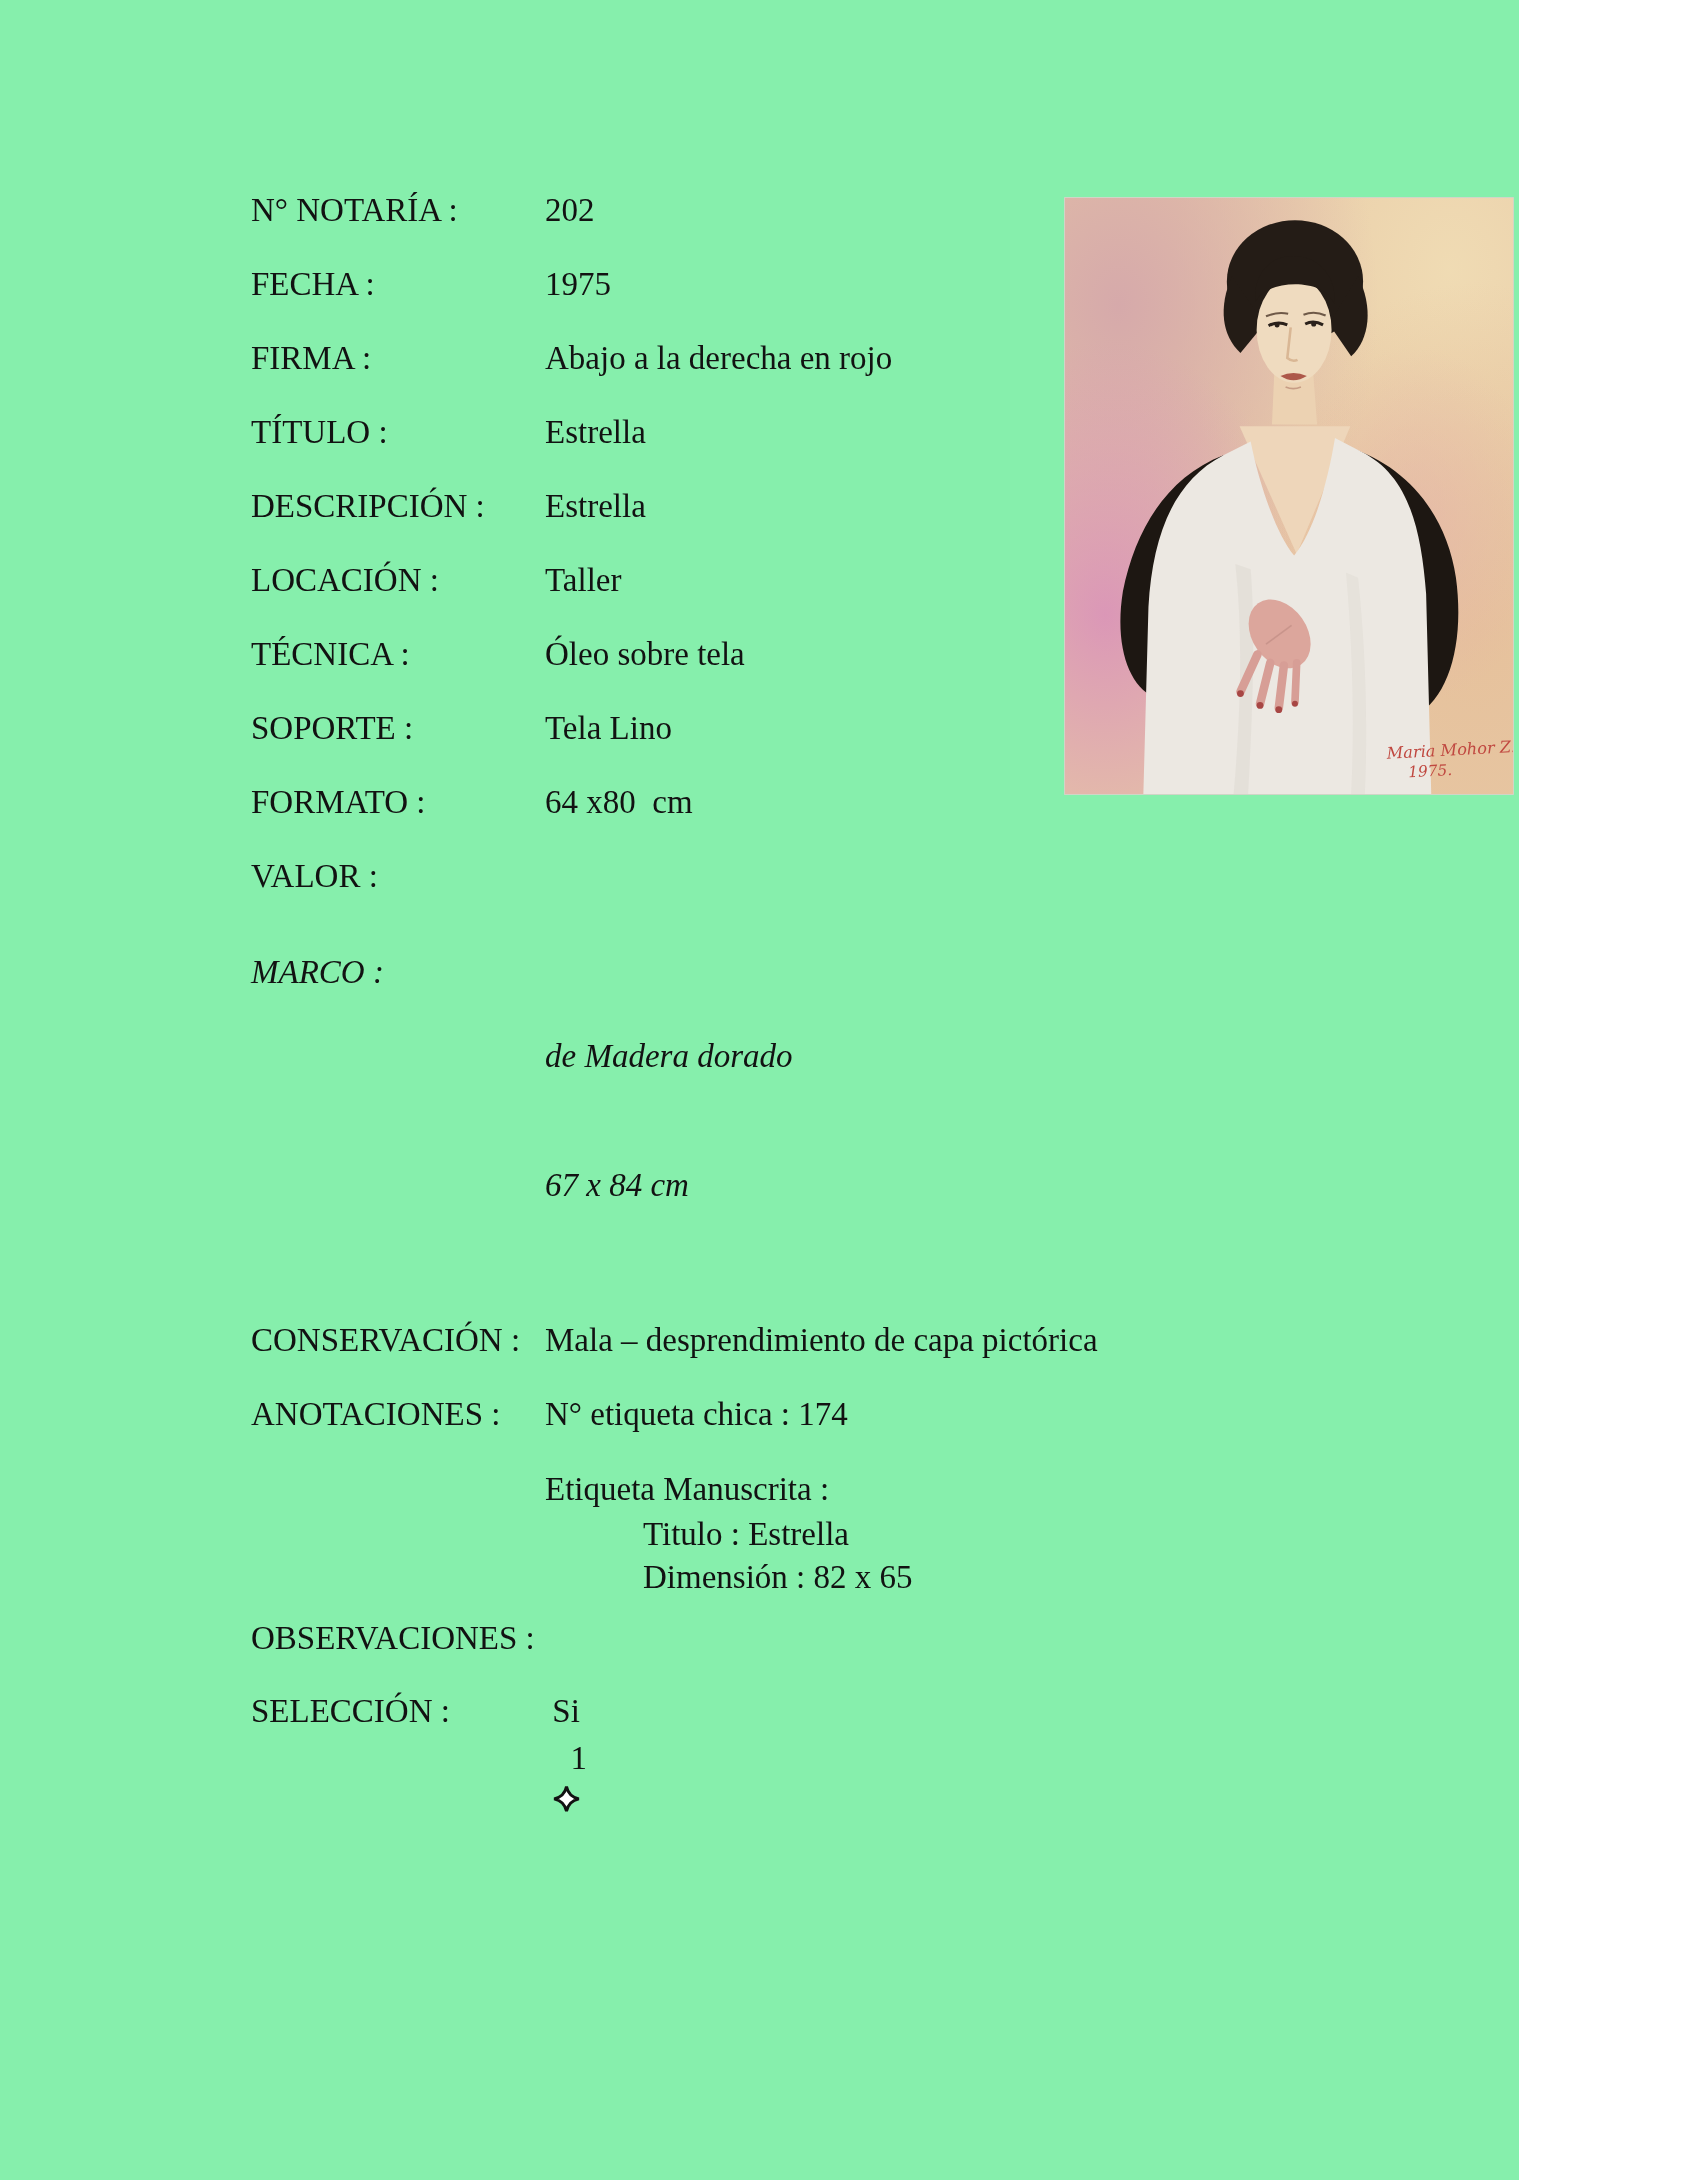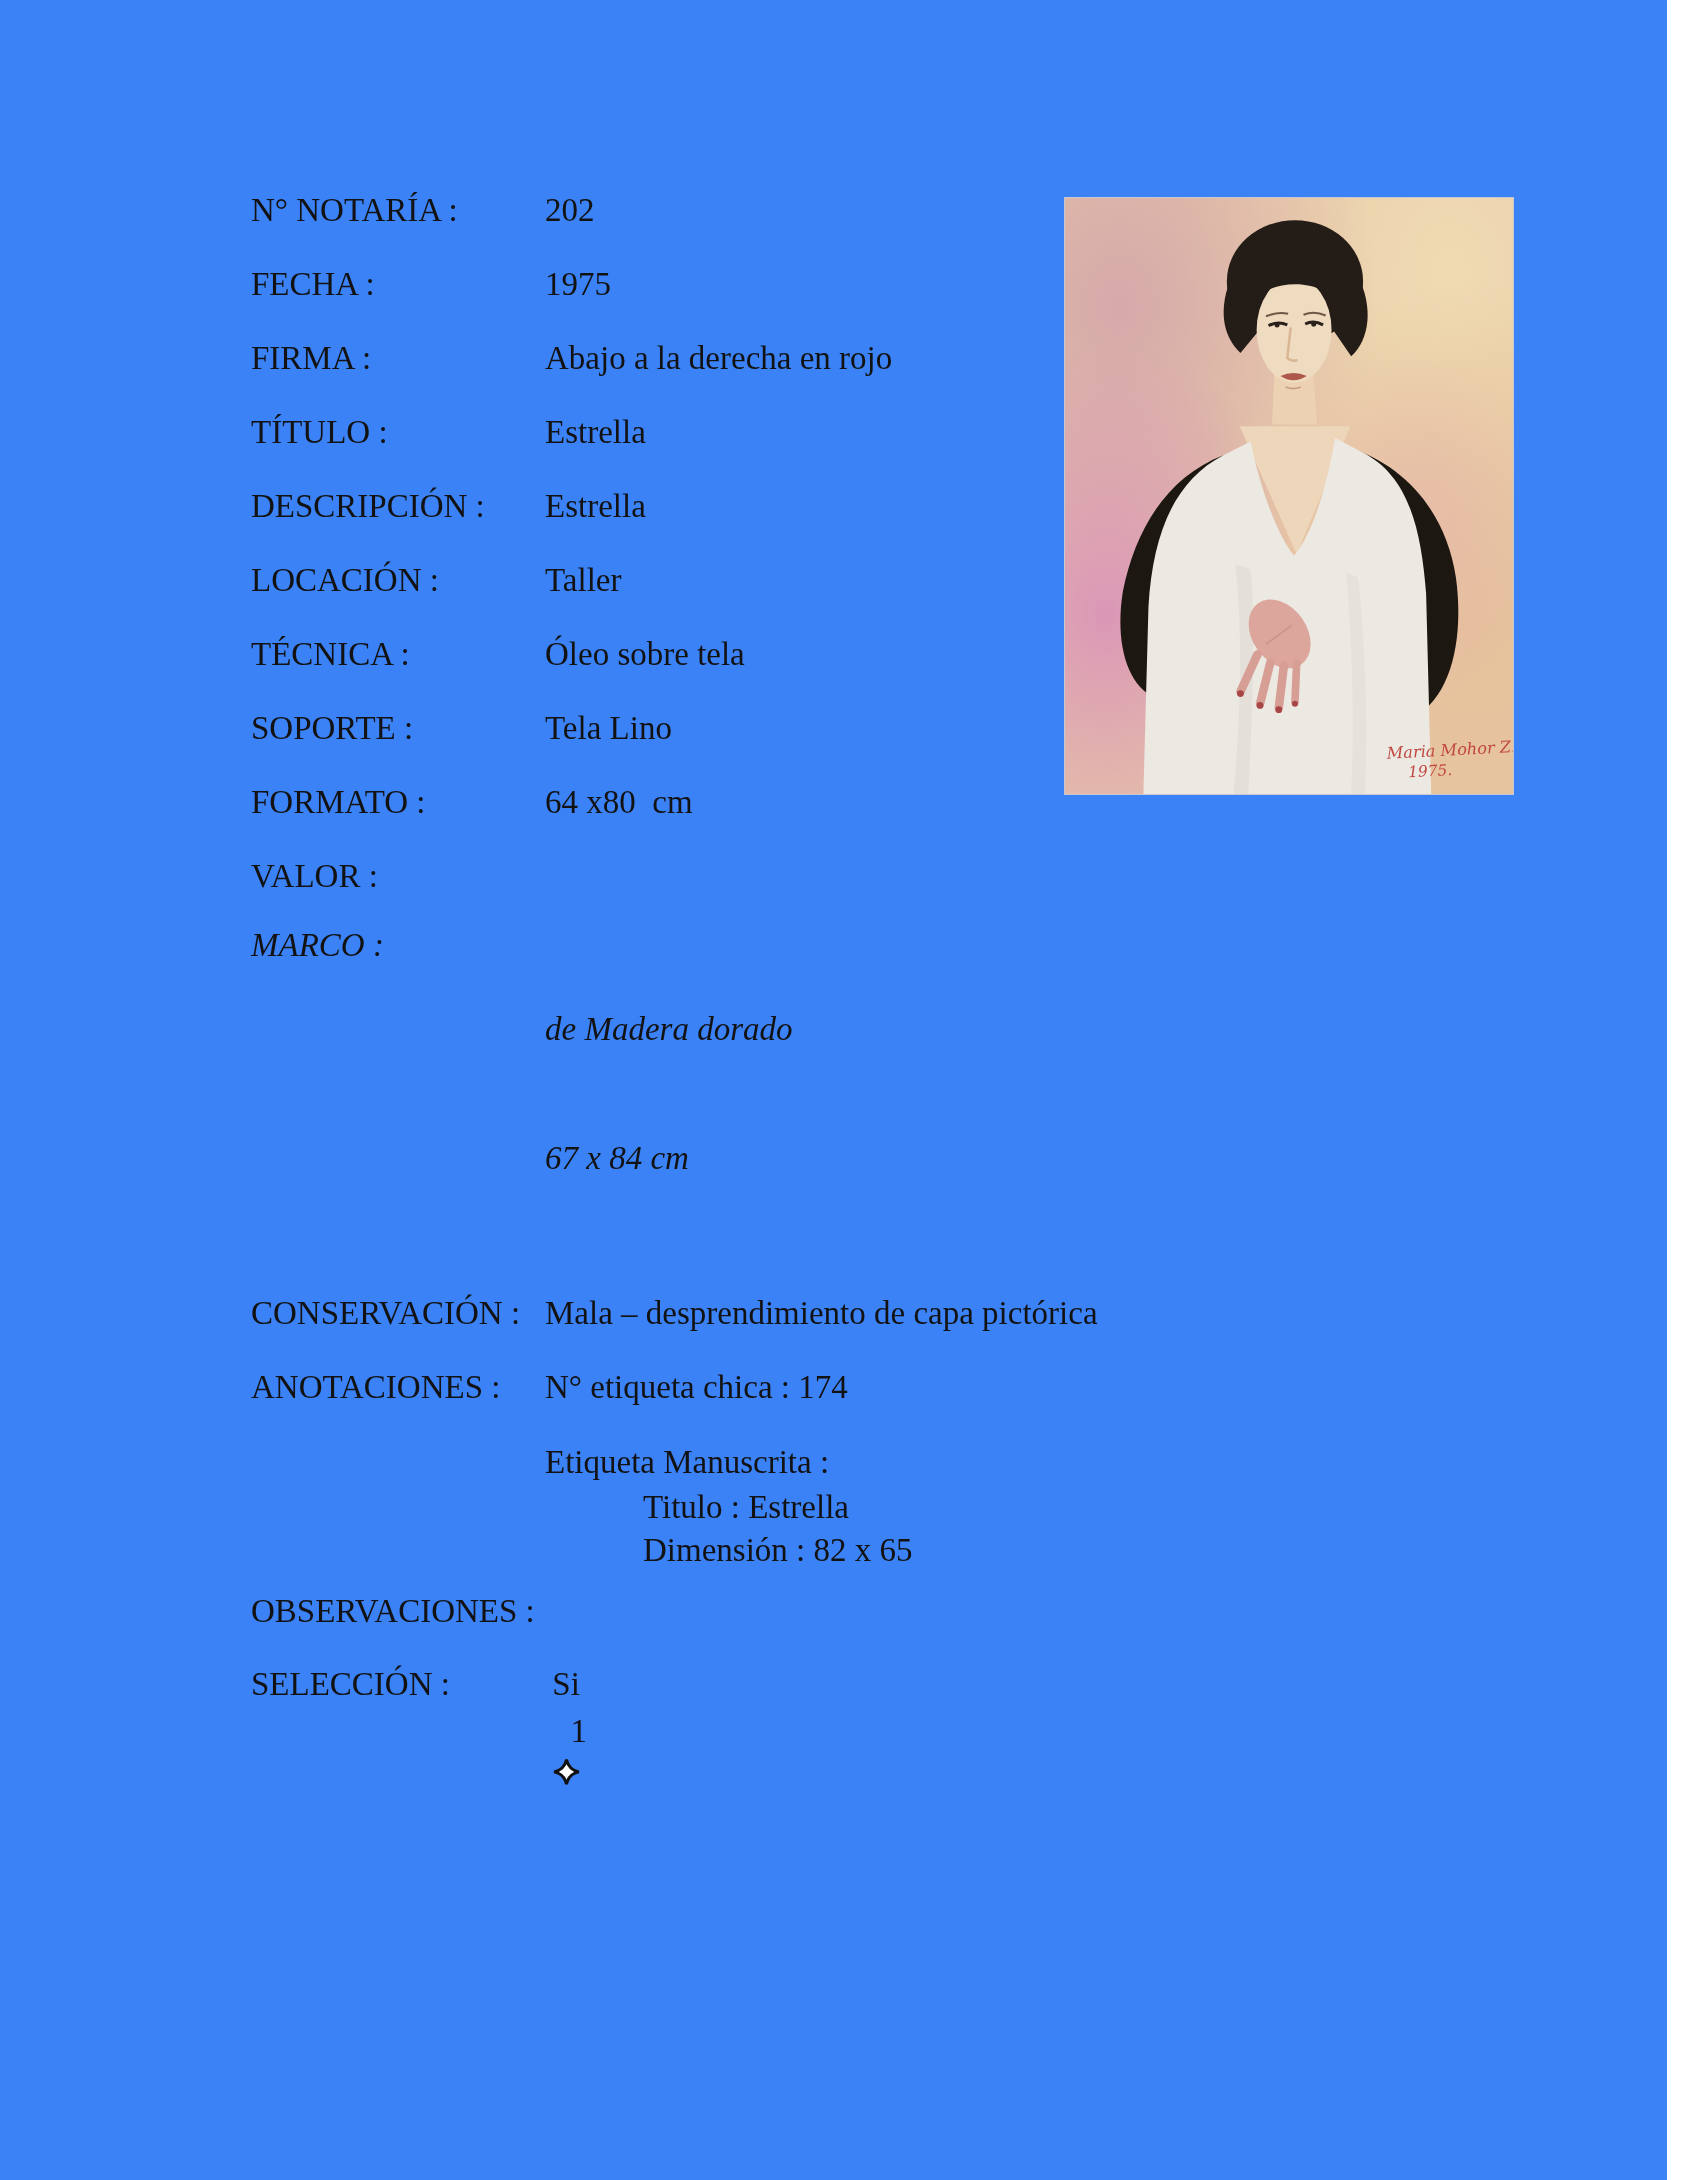--- a/index.html
+++ b/index.html
@@ -1,33 +1,34 @@
 <!DOCTYPE html>
 <html style="font-size:13.6px"><head>
 <meta charset="utf-8">
 <style>
   html,body { margin:0; padding:0; background:#ffffff; }
   .page {
     position:relative;
-    width:1667px; height:2181px;
-    background:#3b82f6;
+    width:1503px; height:2181px;
+    background:#86efac;
     font-family:"Liberation Serif", serif;
     color:#121212;
     overflow:hidden;
+    padding-left:16px;
   }
   .fields {
     position:absolute; left:251px; top:187px; width:1065px;
     font-size:33px; line-height:47px;
   }
   .row { display:flex; align-items:flex-start; margin-bottom:27px; }
   .label { width:294px; flex:0 0 294px; white-space:pre-wrap; }
   .value { white-space:pre-wrap; }
   .row.marco { margin-bottom:24px;font-style:italic; }
   .row.marco .value { line-height:43px; }
-  .row.valor { margin-bottom:22px; }
+  .row.valor { margin-bottom:49px; }
   .row.anotaciones { margin-bottom:28px; }
   .etiqueta-block { margin-bottom:16px; }
   .etiqueta-heading { margin-left:294px; line-height:47px; }
   .etiqueta-lines { margin-left:392px; line-height:43px; }
   .row.observaciones { margin-bottom:26.4px; }
   .sel-value { display:flex; align-items:center;flex-direction:column; }
   .sel-count { margin-left:25.6px; }
   .star-icon { width:27px; height:27px; margin-left:1.7px; transform:translateY(3.4px); }
   .painting {
     position:absolute; left:1065px; top:198px;

